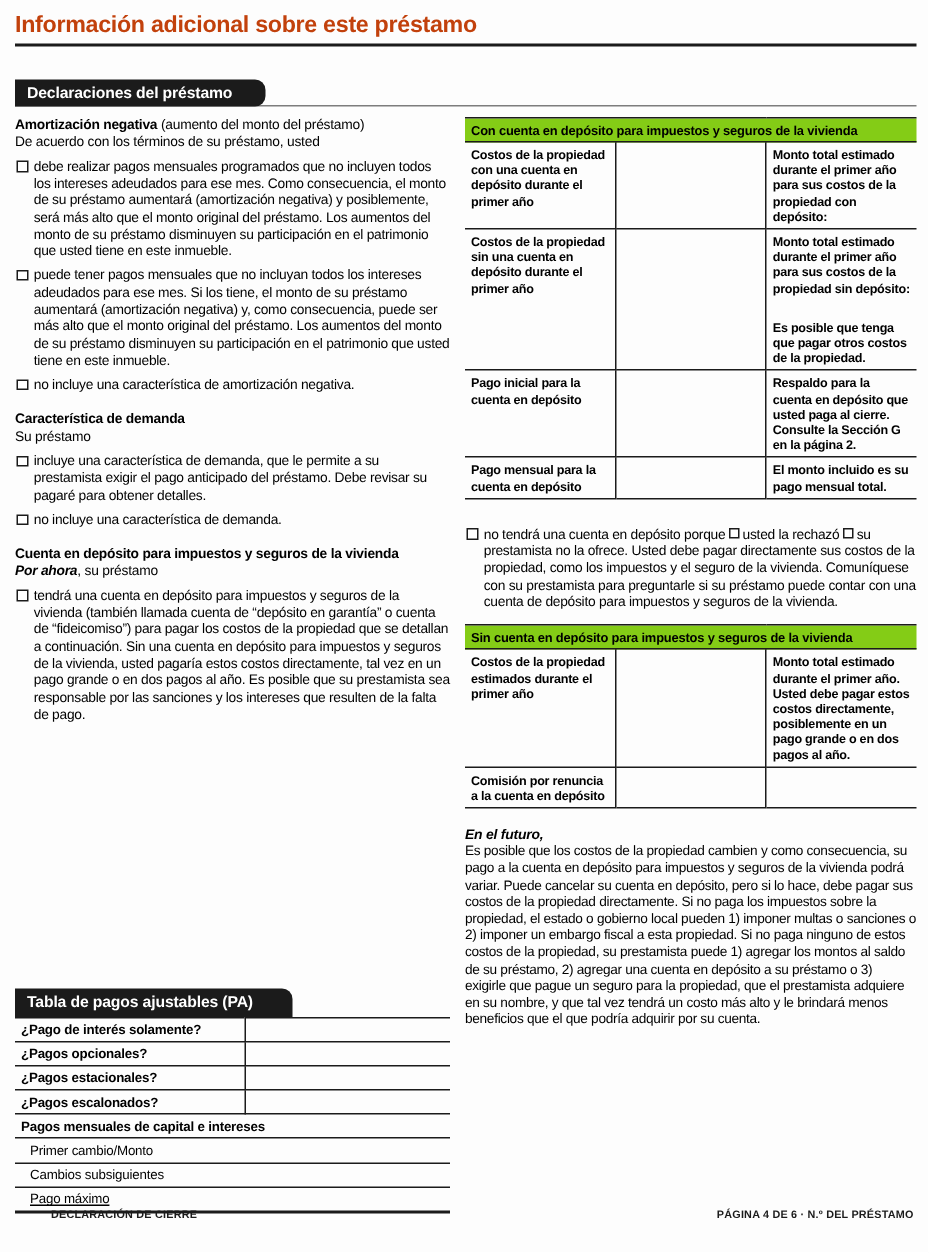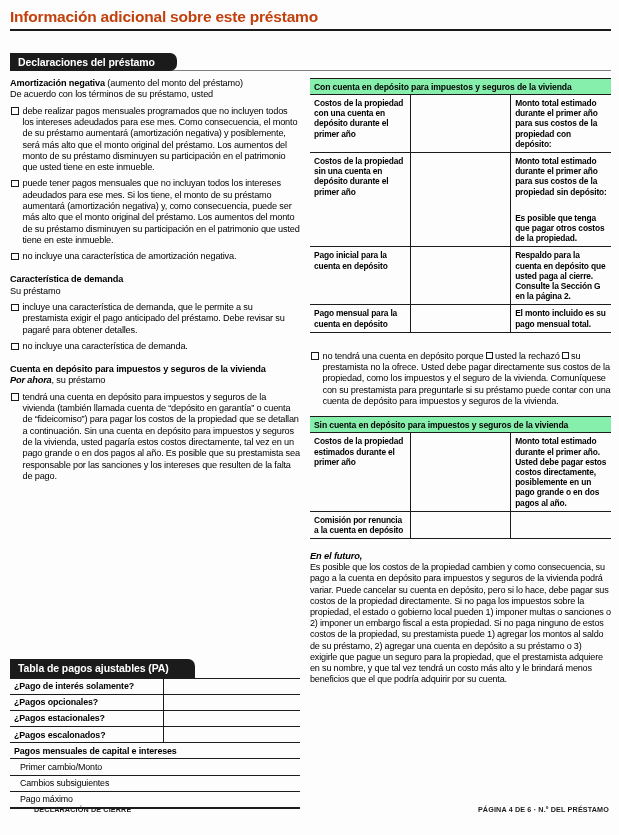--- a/index.html
+++ b/index.html
@@ -120,21 +120,21 @@
 
   
   .rt {
     width: 100%;
     border-collapse: collapse;
     table-layout: fixed;
     border-top: 1.6px solid #1b1b1b;
     border-bottom: 1.6px solid #1b1b1b;
   }
   .rt thead th {
-    background: #86efac;
+    background: #84cc16;
     font-size: 8.6px;
     font-weight: bold;
     text-align: left;
     padding: 2.5px 4px;
     letter-spacing: -0.12px;
     border-bottom: 1.4px solid #1b1b1b;
   }
   .rt td {
     font-size: 8.4px;
     line-height: 10.2px;
@@ -211,21 +211,21 @@
   .ap td.blank { }
   .ap tr.full td {
     font-weight: bold;
     border-right: none;
   }
   .ap tr.sub td {
     font-weight: normal;
     padding-left: 10px;
     border-right: none;
   }
-  .ap tr:last-child td { border-bottom: none; }
+  .ap tr:last-child td { border-bottom: none; text-decoration: underline; }
 
   
   .footer {
     position: absolute;
     left: 10px;
     right: 10px;
     top: 805px;
     display: flex;
     justify-content: space-between;
     font-size: 7.2px;

